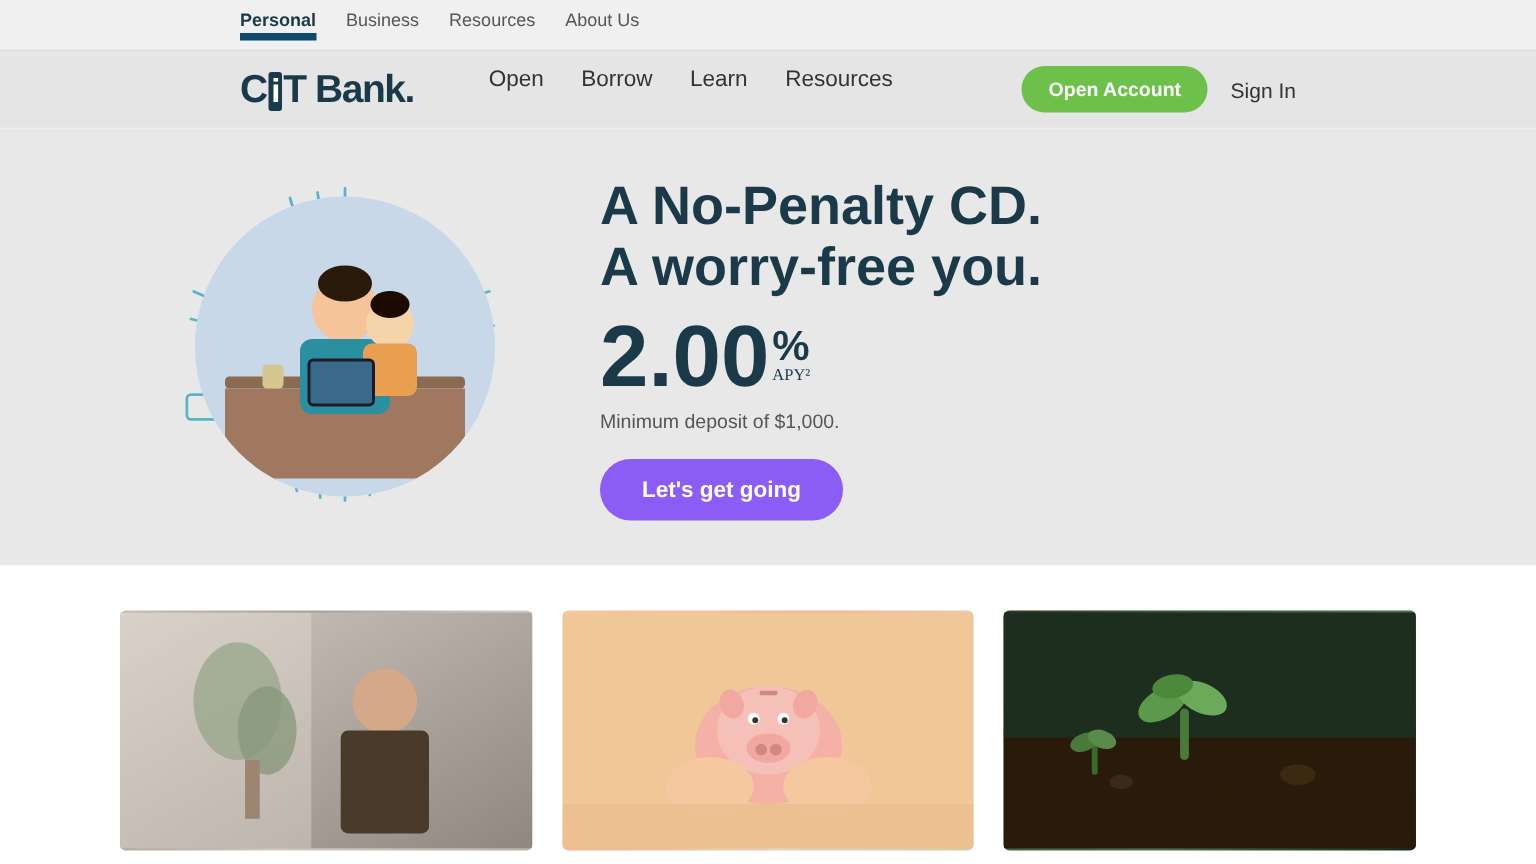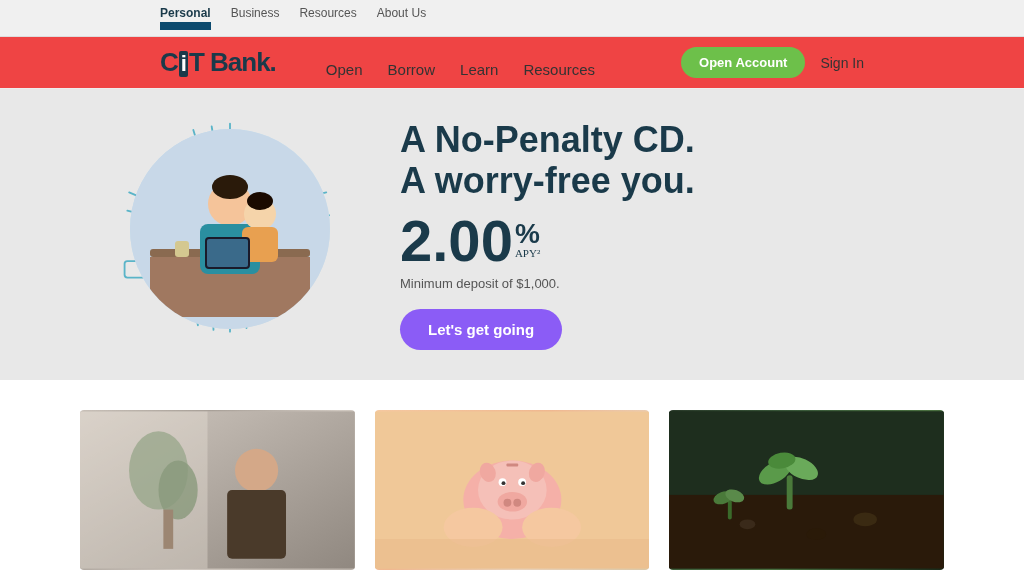--- a/index.html
+++ b/index.html
@@ -16,31 +16,31 @@
     }
     .top-bar a {
       font-size: 12px;
       color: #555;
       text-decoration: none;
       cursor: pointer;
     }
     .top-bar a.active {
       color: #1a3a4a;
       font-weight: bold;
-      border-bottom: 8px solid #0c4a6e;
+      border-bottom: 5px solid #0c4a6e;
       padding-bottom: 2px;
     }
 
     
     .main-nav {
       display: flex;
-      align-items: flex-end;
+      align-items: flex-start;
       padding: 10px 160px;
       gap: 30px;
-      background: #ef4444;
+      background: #e5e5e5;
       border-bottom: 1px solid #eee;
     }
     .logo {
       display: flex;
       align-items: center;
       margin-right: 20px;
     }
     .logo-text {
       font-size: 26px;
       font-weight: bold;
@@ -79,20 +79,21 @@
       border: none;
       font-size: 14px;
       color: #333;
       cursor: pointer;
     }
 
     
     .hero {
       background: #e8e8e8;
       display: flex;
+      align-items: center;
       padding: 30px 120px;
       gap: 60px;
       min-height: 260px;
     }
     .hero-image-wrap {
       position: relative;
       width: 220px;
       height: 220px;
       flex-shrink: 0;
     }

